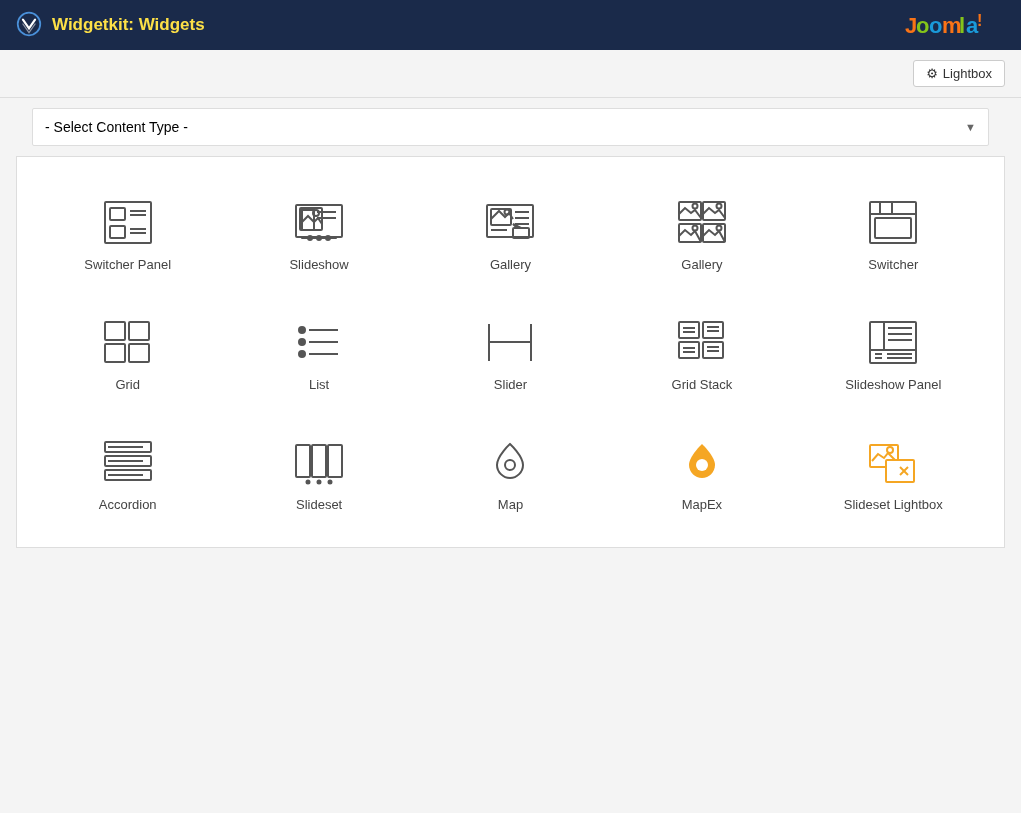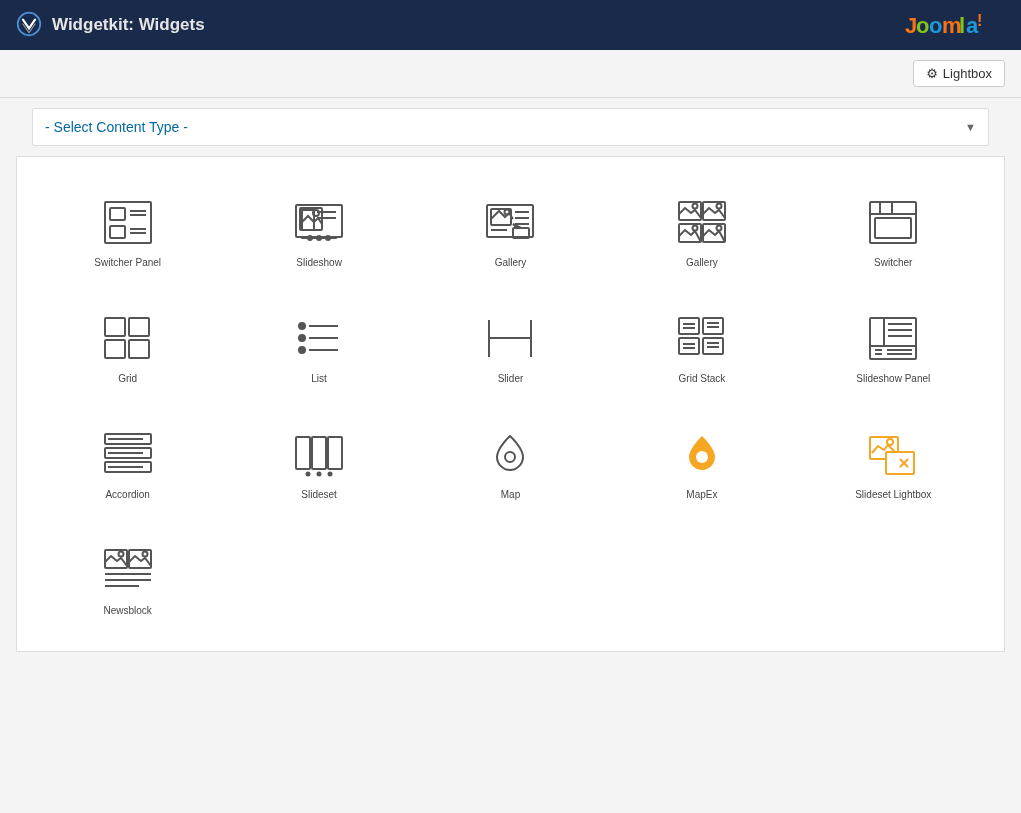--- a/index.html
+++ b/index.html
@@ -9,21 +9,21 @@
     .header {
       background: #1a2a4a;
       color: white;
       display: flex;
       align-items: center;
       justify-content: space-between;
       padding: 0 16px;
       height: 50px;
     }
     .header-left { display: flex; align-items: center; gap: 10px; }
-    .header-title { font-size: 17px; font-weight: bold; color: #e5e5e5; }
+    .header-title { font-size: 17px; font-weight: bold; color: #fde047; }
 
     
     .toolbar {
       background: #f4f4f4;
       border-bottom: 1px solid #ddd;
       padding: 10px 16px;
       display: flex;
       justify-content: flex-end;
     }
     .btn-options {
@@ -43,21 +43,21 @@
       border: 1px solid #ddd;
       margin: 10px 16px;
       padding: 0;
       border-radius: 2px;
     }
     .select-bar select {
       width: 100%;
       border: none;
       padding: 10px 12px;
       font-size: 14px;
-      color: #0369a1;
+      color: #000000;
       background: transparent;
       cursor: pointer;
       appearance: none;
       -webkit-appearance: none;
     }
     .select-bar-wrapper {
       position: relative;
     }
     .select-bar-wrapper::after {
       content: '▼';
@@ -99,21 +99,21 @@
       display: flex;
       align-items: center;
       justify-content: center;
       margin-bottom: 10px;
     }
     .widget-item .icon svg {
       width: 50px;
       height: 45px;
     }
     .widget-item .label {
-      font-size: 10px;
+      font-size: 13px;
       color: #444;
     }
 
     
     .widget-item.highlighted {
       border: 3px solid red;
       border-radius: 50%;
       width: 150px;
       height: 150px;
       padding: 10px;
@@ -403,31 +403,15 @@
           <circle cx="22" cy="10" r="3" stroke="#f5a623" stroke-width="2"></circle>
           <rect x="18" y="20" width="28" height="22" rx="1" stroke="#f5a623" stroke-width="2" fill="white"></rect>
 
           <line x1="32" y1="27" x2="40" y2="35" stroke="#f5a623" stroke-width="2"></line>
           <line x1="40" y1="27" x2="32" y2="35" stroke="#f5a623" stroke-width="2"></line>
         </svg>
       </div>
       <span class="label">Slideset Lightbox</span>
     </div>
 
-    <div class="widget-item">
-      <div class="icon">
-        <svg viewBox="0 0 50 45" fill="none" stroke="#555" stroke-width="2">
-          <rect x="2" y="2" width="22" height="18" rx="1"></rect>
-          <polyline points="2,14 8,8 14,13 18,10 24,18"></polyline>
-          <circle cx="18" cy="6" r="2.5"></circle>
-          <rect x="26" y="2" width="22" height="18" rx="1"></rect>
-          <polyline points="26,14 32,8 38,13 42,10 48,18"></polyline>
-          <circle cx="42" cy="6" r="2.5"></circle>
-          <line x1="2" y1="26" x2="48" y2="26"></line>
-          <line x1="2" y1="32" x2="48" y2="32"></line>
-          <line x1="2" y1="38" x2="36" y2="38"></line>
-        </svg>
-      </div>
-      <span class="label">Newsblock</span>
-    </div>
 
   </div>
 </div>
 
 </body></html>

